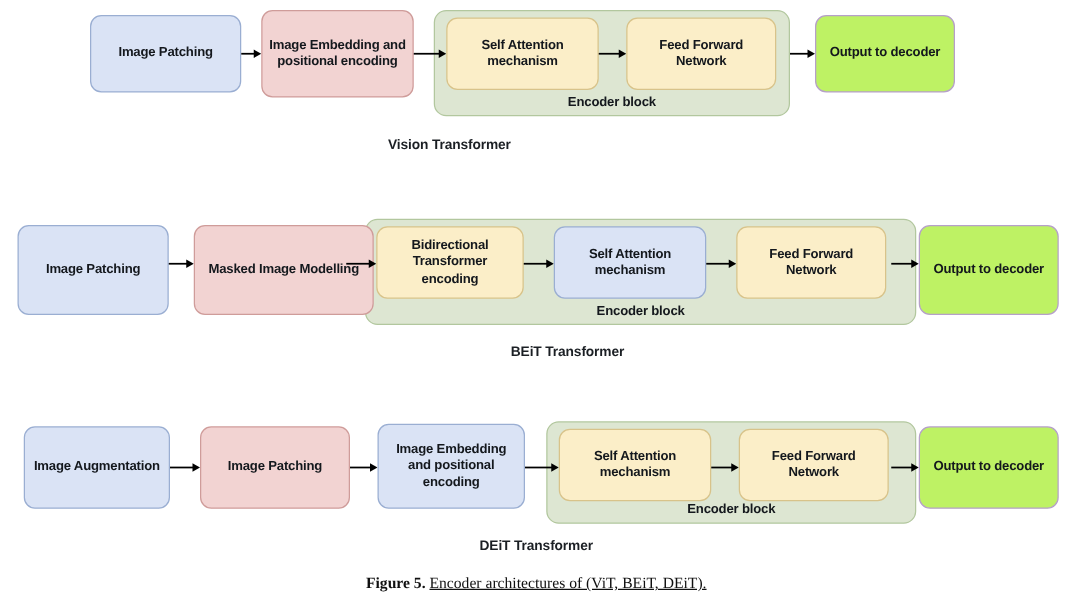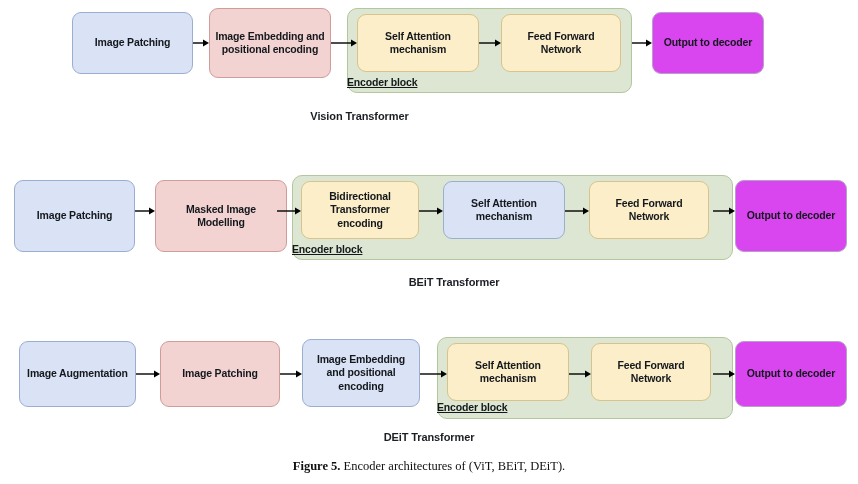--- a/index.html
+++ b/index.html
@@ -36,40 +36,39 @@
     line-height: 1.28;
     color: #14181d;
     letter-spacing: -0.15px;
     padding: 2px 5px;
   }
   .node span { display: block; width: 100%; }
 
   .blue   { background: #dae3f5; border: 1px solid #9aaed2; }
   .pink   { background: #f2d3d2; border: 1px solid #cf9c9a; }
   .yellow { background: #fbeec8; border: 1px solid #d8c38a; }
-  .purple { background: #d946ef; border: 1px solid #b6a0c9; }
+  .purple { background: #bef264; border: 1px solid #b6a0c9; }
 
   
   .encoder {
     position: absolute;
     box-sizing: border-box;
     background: #dde6d2;
     border: 1px solid #b2c79e;
     border-radius: 10px;
   }
   .encoder-label {
     position: absolute;
     left: 0;
     width: 100%;
-    text-align: left;
+    text-align: center;
     font-size: 10.5px;
     font-weight: bold;
     color: #14181d;
     letter-spacing: -0.15px;
-    text-decoration: underline;
   }
 
   
   .arrow {
     position: absolute;
     height: 10px;
     display: block;
   }
   .arrow svg { display: block; overflow: visible; }
 
@@ -88,21 +87,21 @@
     position: absolute;
     left: 0;
     top: 459px;
     width: 858px;
     text-align: center;
     font-family: "Liberation Serif", serif;
     font-size: 12.5px;
     color: #101010;
   }
   .caption .cap-label { font-weight: bold; }
-  .caption .cap-text  { font-weight: normal; }
+  .caption .cap-text  { font-weight: normal; text-decoration: underline; }
 </style>
 </head>
 <body>
 
 <div class="figure">
 
   <div class="encoder" style="left:347px; top:8px; width:285px; height:85px;"></div>
   <div class="encoder-label" style="left:347px; top:76px; width:285px;">Encoder block</div>
 
   <div class="node blue" style="left:72px; top:12px; width:121px; height:62px;">
@@ -162,21 +161,21 @@
     <span>Image Patching</span>
   </div>
 
   <div class="arrow" style="left:135px; top:206px; width:20px;">
     <svg width="20" height="10" viewBox="0 0 20 10">
       <line x1="0" y1="5" x2="15" y2="5" stroke="#000" stroke-width="1.4"></line>
       <polygon points="14,1.6 20,5 14,8.4" fill="#000"></polygon>
     </svg>
   </div>
 
-  <div class="node pink" style="left:155px; top:180px; width:132px; height:72px;align-items:center;">
+  <div class="node pink" style="left:155px; top:180px; width:144px; height:72px;align-items:center;">
     <span>Masked Image Modelling</span>
   </div>
 
   <div class="arrow" style="left:277px; top:206px; width:24px;">
     <svg width="24" height="10" viewBox="0 0 24 10">
       <line x1="0" y1="5" x2="19" y2="5" stroke="#000" stroke-width="1.4"></line>
       <polygon points="18,1.6 24,5 18,8.4" fill="#000"></polygon>
     </svg>
   </div>
 

